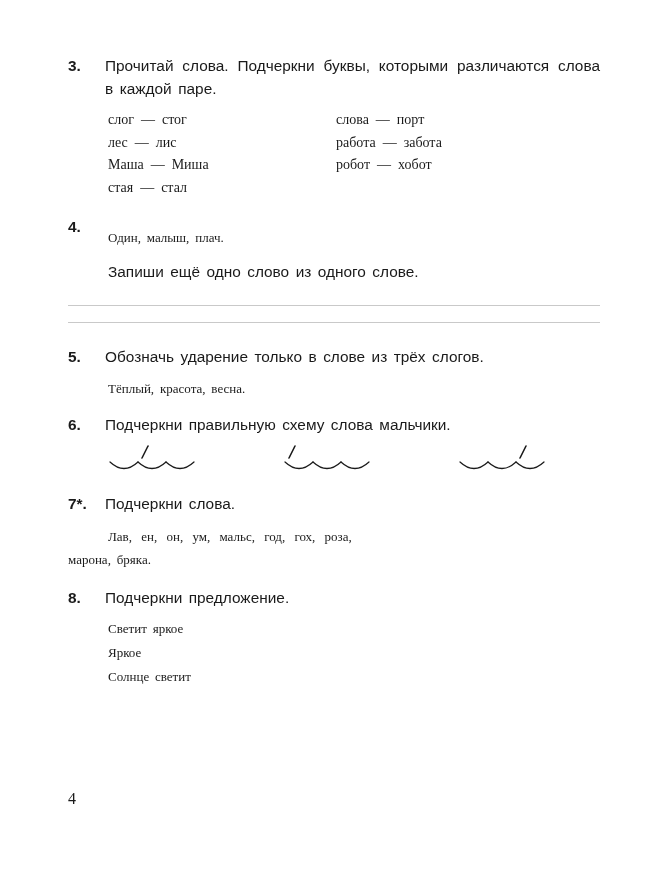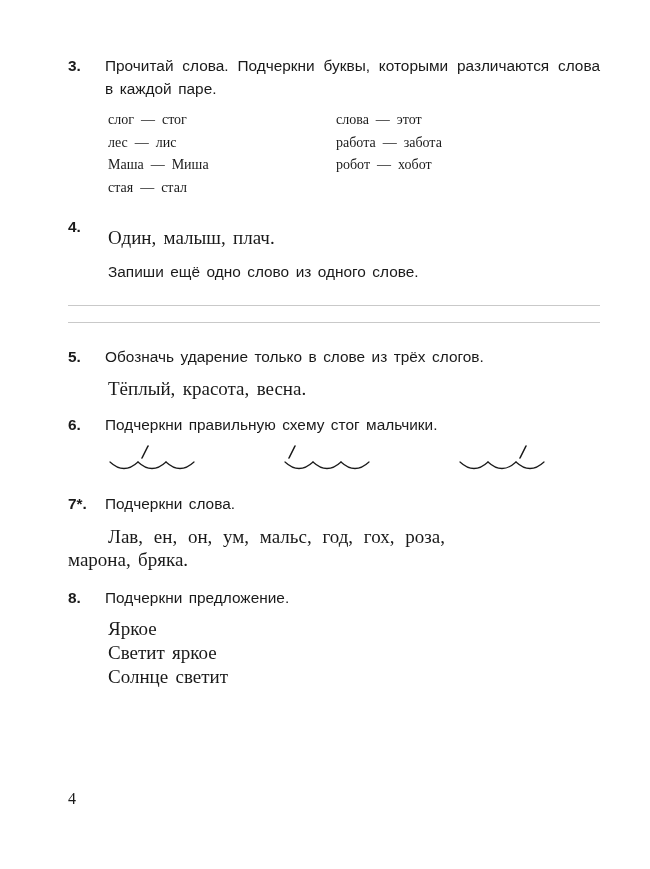--- a/index.html
+++ b/index.html
@@ -43,21 +43,21 @@
     left: 0;
     font-weight: bold;
     font-size: 15.4px;
     word-spacing: normal;
   }
   .b { font-weight: normal; }
 
   
   .serif {
     font-family: "Liberation Serif", serif;
-    font-size: 19px;
+    font-size: 13px;
     line-height: 23px;
     word-spacing: 2.6px;
     margin: 0;
   }
   .indent { padding-left: 40px; }
 
   
   .pairs {
     margin-top: 9px;
     padding-left: 40px;
@@ -122,21 +122,21 @@
 <div class="page">
 
   <div class="task">
     <p class="task-head">
       <span class="task-num">3.</span><span>Прочитай слова. Подчеркни </span><span class="b">буквы</span><span>, которыми различаются слова в каждой паре.</span>
     </p>
 
     <div class="pairs">
       <div class="pair"><span>слог</span><span class="dash">—</span><span>стог</span></div>
 
-      <div class="pair"><span>слова</span><span class="dash">—</span><span>этот</span></div>
+      <div class="pair"><span>слова</span><span class="dash">—</span><span>порт</span></div>
       <div class="pair"><span>лес</span><span class="dash">—</span><span>лис</span></div>
 
       <div class="pair"><span>работа</span><span class="dash">—</span><span>забота</span></div>
       <div class="pair"><span>Маша</span><span class="dash">—</span><span>Миша</span></div>
 
       <div class="pair"><span>робот</span><span class="dash">—</span><span>хобот</span></div>
       <div class="pair"><span>стая</span><span class="dash">—</span><span>стал</span></div>
     </div>
   </div>
 
@@ -162,21 +162,21 @@
       <span class="task-num">5.</span><span>Обозначь ударение только в слове из трёх слогов.</span>
     </p>
     <div style="height:9px"></div>
     <p class="serif indent">Тёплый, красота, весна.</p>
   </div>
 
   <div class="sp-5"></div>
 
   <div class="task">
     <p class="task-head nojust">
-      <span class="task-num">6.</span><span>Подчеркни правильную схему стог </span><span class="b">мальчики</span><span>.</span>
+      <span class="task-num">6.</span><span>Подчеркни правильную схему слова </span><span class="b">мальчики</span><span>.</span>
     </p>
 
     <div class="schemes">
       <svg class="scheme" viewBox="0 0 110 34" xmlns="http://www.w3.org/2000/svg">
         <g fill="none" stroke="#1a1a1a" stroke-width="1.2" stroke-linecap="round">
           <path d="M2,20 Q16,33 30,20"></path>
           <path d="M30,20 Q44,33 58,20"></path>
           <path d="M58,20 Q72,33 86,20"></path>
           <path d="M40,4 L34,16" stroke-width="1.6"></path>
         </g>
@@ -213,21 +213,21 @@
     <p class="serif">марона, бряка.</p>
   </div>
 
   <div class="sp-7"></div>
 
   <div class="task">
     <p class="task-head nojust">
       <span class="task-num">8.</span><span>Подчеркни </span><span class="b">предложение</span><span>.</span>
     </p>
     <div class="sentlist">
+      <p class="serif indent">Светит яркое</p>
       <p class="serif indent">Яркое</p>
-      <p class="serif indent">Светит яркое</p>
       <p class="serif indent">Солнце светит</p>
     </div>
   </div>
 
   <div class="folio">4</div>
 
 </div>
 
 </body></html>

